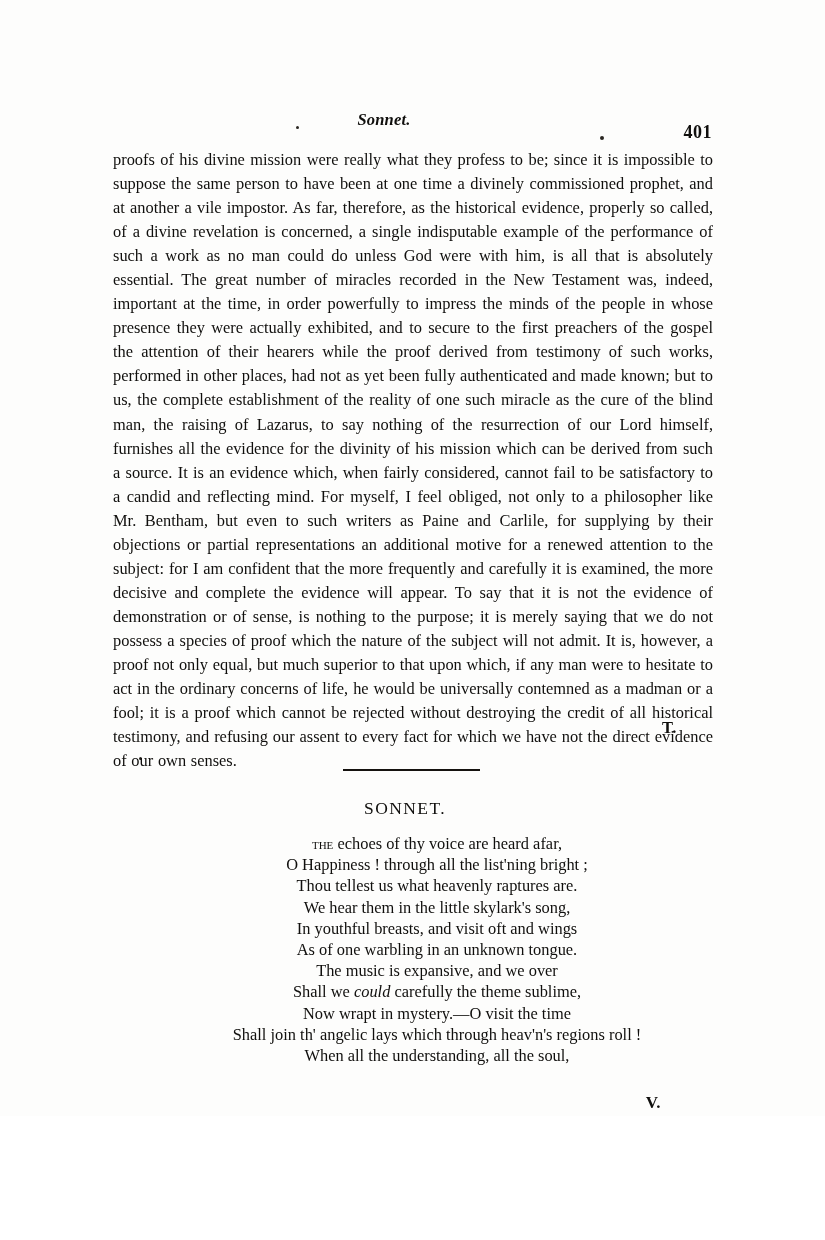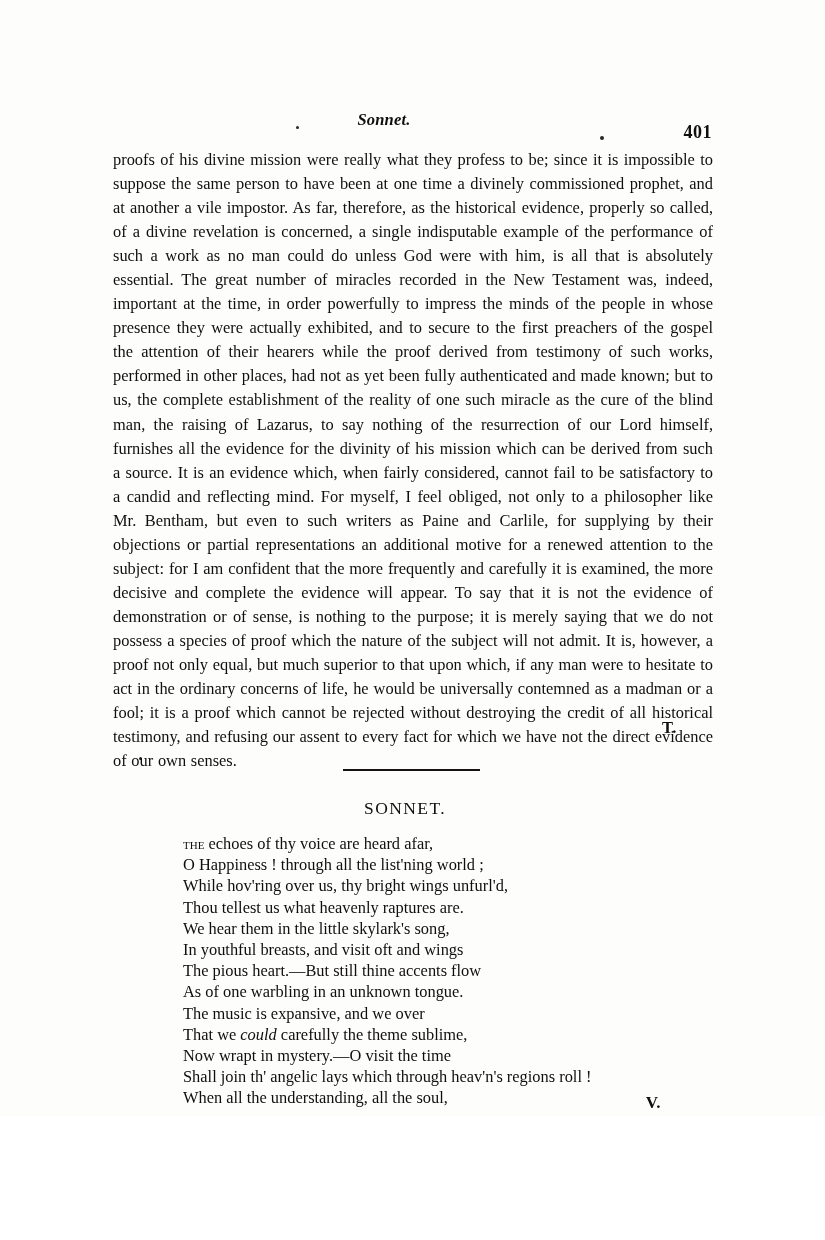--- a/index.html
+++ b/index.html
@@ -100,25 +100,26 @@
     top: 798px;
     width: 600px;
     text-align: center;
     font-size: 17.5px;
     letter-spacing: 1.4px;
     padding-right: 16px;
     box-sizing: border-box;
   }
   .poem {
     position: absolute;
-    left: 183px;
+    left: 177px;
     top: 833px;
     width: 520px;
     font-size: 16.4px;
     line-height: 21.2px;
+    text-align: center;
   }
   .poem .line {
     white-space: nowrap;
   }
   .smallcaps {
     font-variant: small-caps;
     text-transform: lowercase;
   }
   .poem em {
   }
@@ -155,29 +156,27 @@
   </div>
 
   <div class="signature-t">T.</div>
 
   <div class="divider"></div>
 
   <div class="poem-title">SONNET.</div>
 
   <div class="poem">
     <div class="line"><span class="smallcaps">The</span><span> echoes of thy voice are heard afar,</span></div>
-    <div class="line">O Happiness ! through all the list'ning world ;</div>
-    <div class="line">While hov'ring over us, thy bright wings unfurl'd,</div>
+    <div class="line">O Happiness ! through all the list'ning bright ;</div>
     <div class="line">Thou tellest us what heavenly raptures are.</div>
     <div class="line">We hear them in the little skylark's song,</div>
     <div class="line">In youthful breasts, and visit oft and wings</div>
-    <div class="line">The pious heart.—But still thine accents flow</div>
     <div class="line">As of one warbling in an unknown tongue.</div>
     <div class="line">The music is expansive, and we over</div>
-    <div class="line"><span>That we </span><em>could</em><span> carefully the theme sublime,</span></div>
+    <div class="line"><span>Shall we </span><em>could</em><span> carefully the theme sublime,</span></div>
     <div class="line">Now wrapt in mystery.—O visit the time</div>
     <div class="line">Shall join th' angelic lays which through heav'n's regions roll !</div>
     <div class="line">When all the understanding, all the soul,</div>
   </div>
 
   <div class="signature-v">V.</div>
 
 </div>
 
 </body></html>

